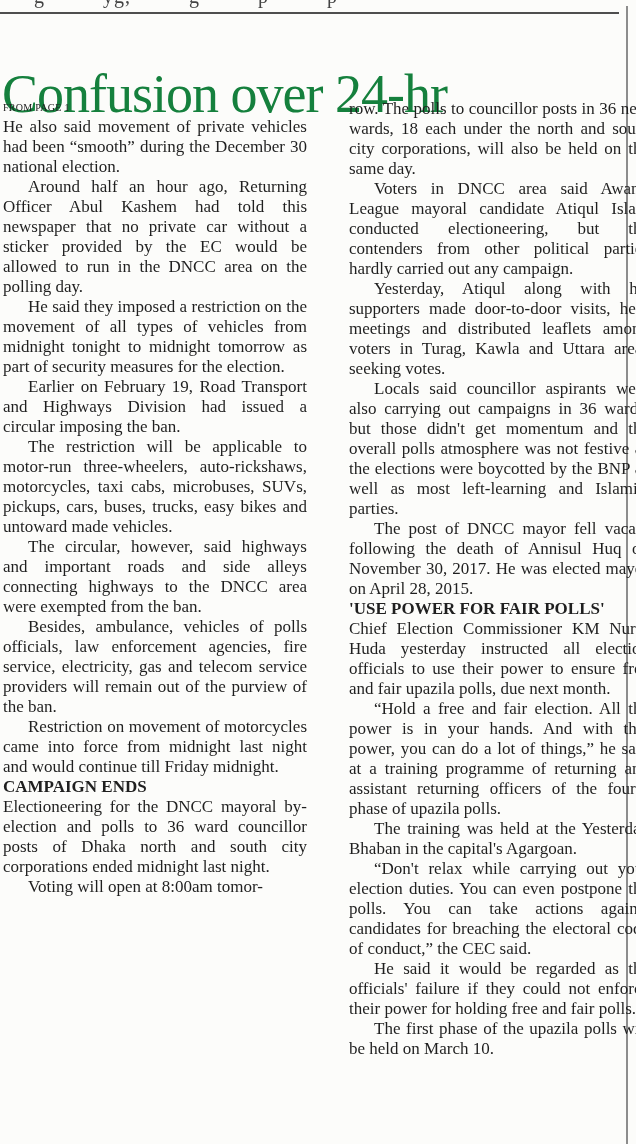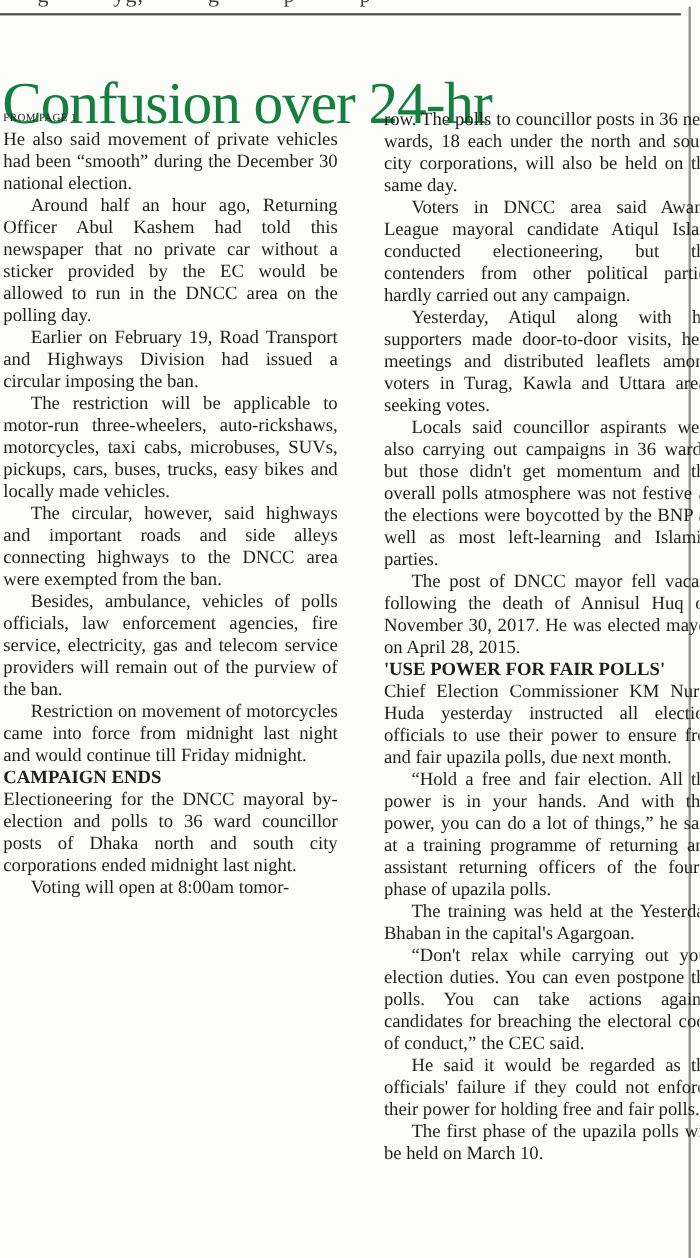--- a/index.html
+++ b/index.html
@@ -49,22 +49,23 @@
 <div class="top-rule"></div>
 <div class="right-rule"></div>
 
 <h1 class="headline">Confusion over 24-hr</h1>
 
 <div class="columns">
   <div class="col col-left" id="col-left">
       <p class="kicker">FROM PAGE 1</p>
       <p class="para">He also said movement of private vehicles had been “smooth” during the December 30 national election.</p>
       <p class="para indent">Around half an hour ago, Returning Officer Abul Kashem had told this newspaper that no private car without a sticker provided by the EC would be allowed to run in the DNCC area on the polling day.</p>
+      <p class="para indent">He said they imposed a restriction on the movement of all types of vehicles from midnight tonight to midnight tomorrow as part of security measures for the election.</p>
       <p class="para indent">Earlier on February 19, Road Transport and Highways Division had issued a circular imposing the ban.</p>
-      <p class="para indent">The restriction will be applicable to motor-run three-wheelers, auto-rickshaws, motorcycles, taxi cabs, microbuses, SUVs, pickups, cars, buses, trucks, easy bikes and locally made vehicles.</p>
+      <p class="para indent">The restriction will be applicable to motor-run three-wheelers, auto-rickshaws, motorcycles, taxi cabs, microbuses, SUVs, pickups, cars, buses, trucks, easy bikes and untoward made vehicles.</p>
       <p class="para indent">The circular, however, said highways and important roads and side alleys connecting highways to the DNCC area were exempted from the ban.</p>
       <p class="para indent">Besides, ambulance, vehicles of polls officials, law enforcement agencies, fire service, electricity, gas and telecom service providers will remain out of the purview of the ban.</p>
       <p class="para indent">Restriction on movement of motorcycles came into force from midnight last night and would continue till Friday midnight.</p>
       <p class="subhead">CAMPAIGN ENDS</p>
       <p class="para">Electioneering for the DNCC mayoral by-election and polls to 36 ward councillor posts of Dhaka north and south city corporations ended midnight last night.</p>
       <p class="para indent">Voting will open at 8:00am tomor-</p>
     </div>
   <div class="col col-right" id="col-right">
       <p class="para">row. The polls to councillor posts in 36 new wards, 18 each under the north and south city corporations, will also be held on the same day.</p>
       <p class="para indent">Voters in DNCC area said Awami League mayoral candidate Atiqul Islam conducted electioneering, but the contenders from other political parties hardly carried out any campaign.</p>

